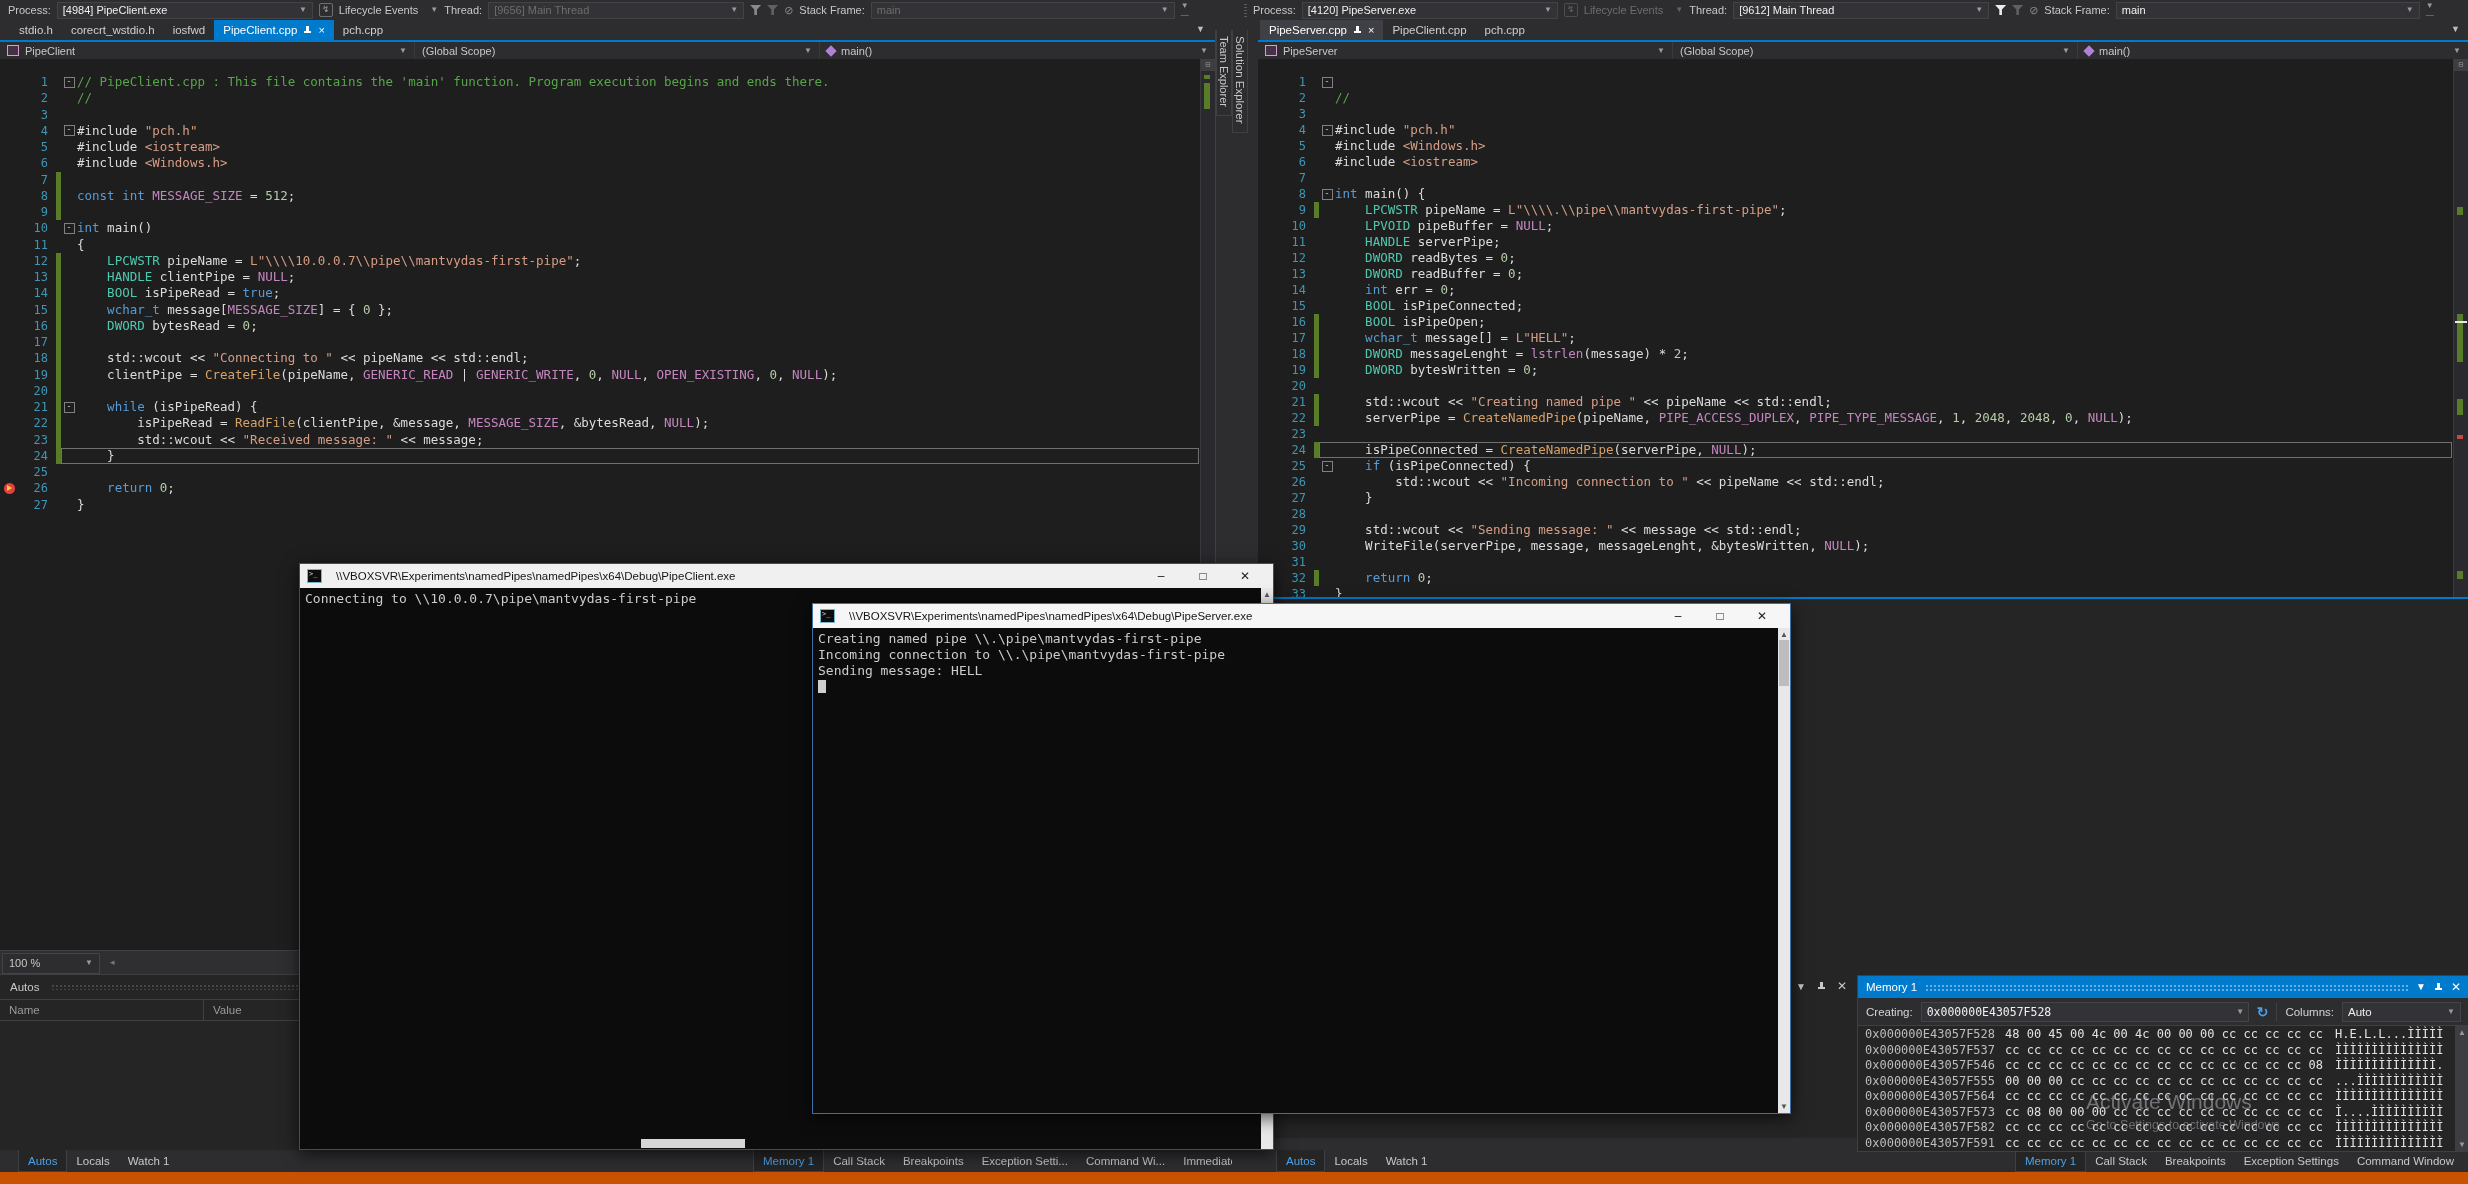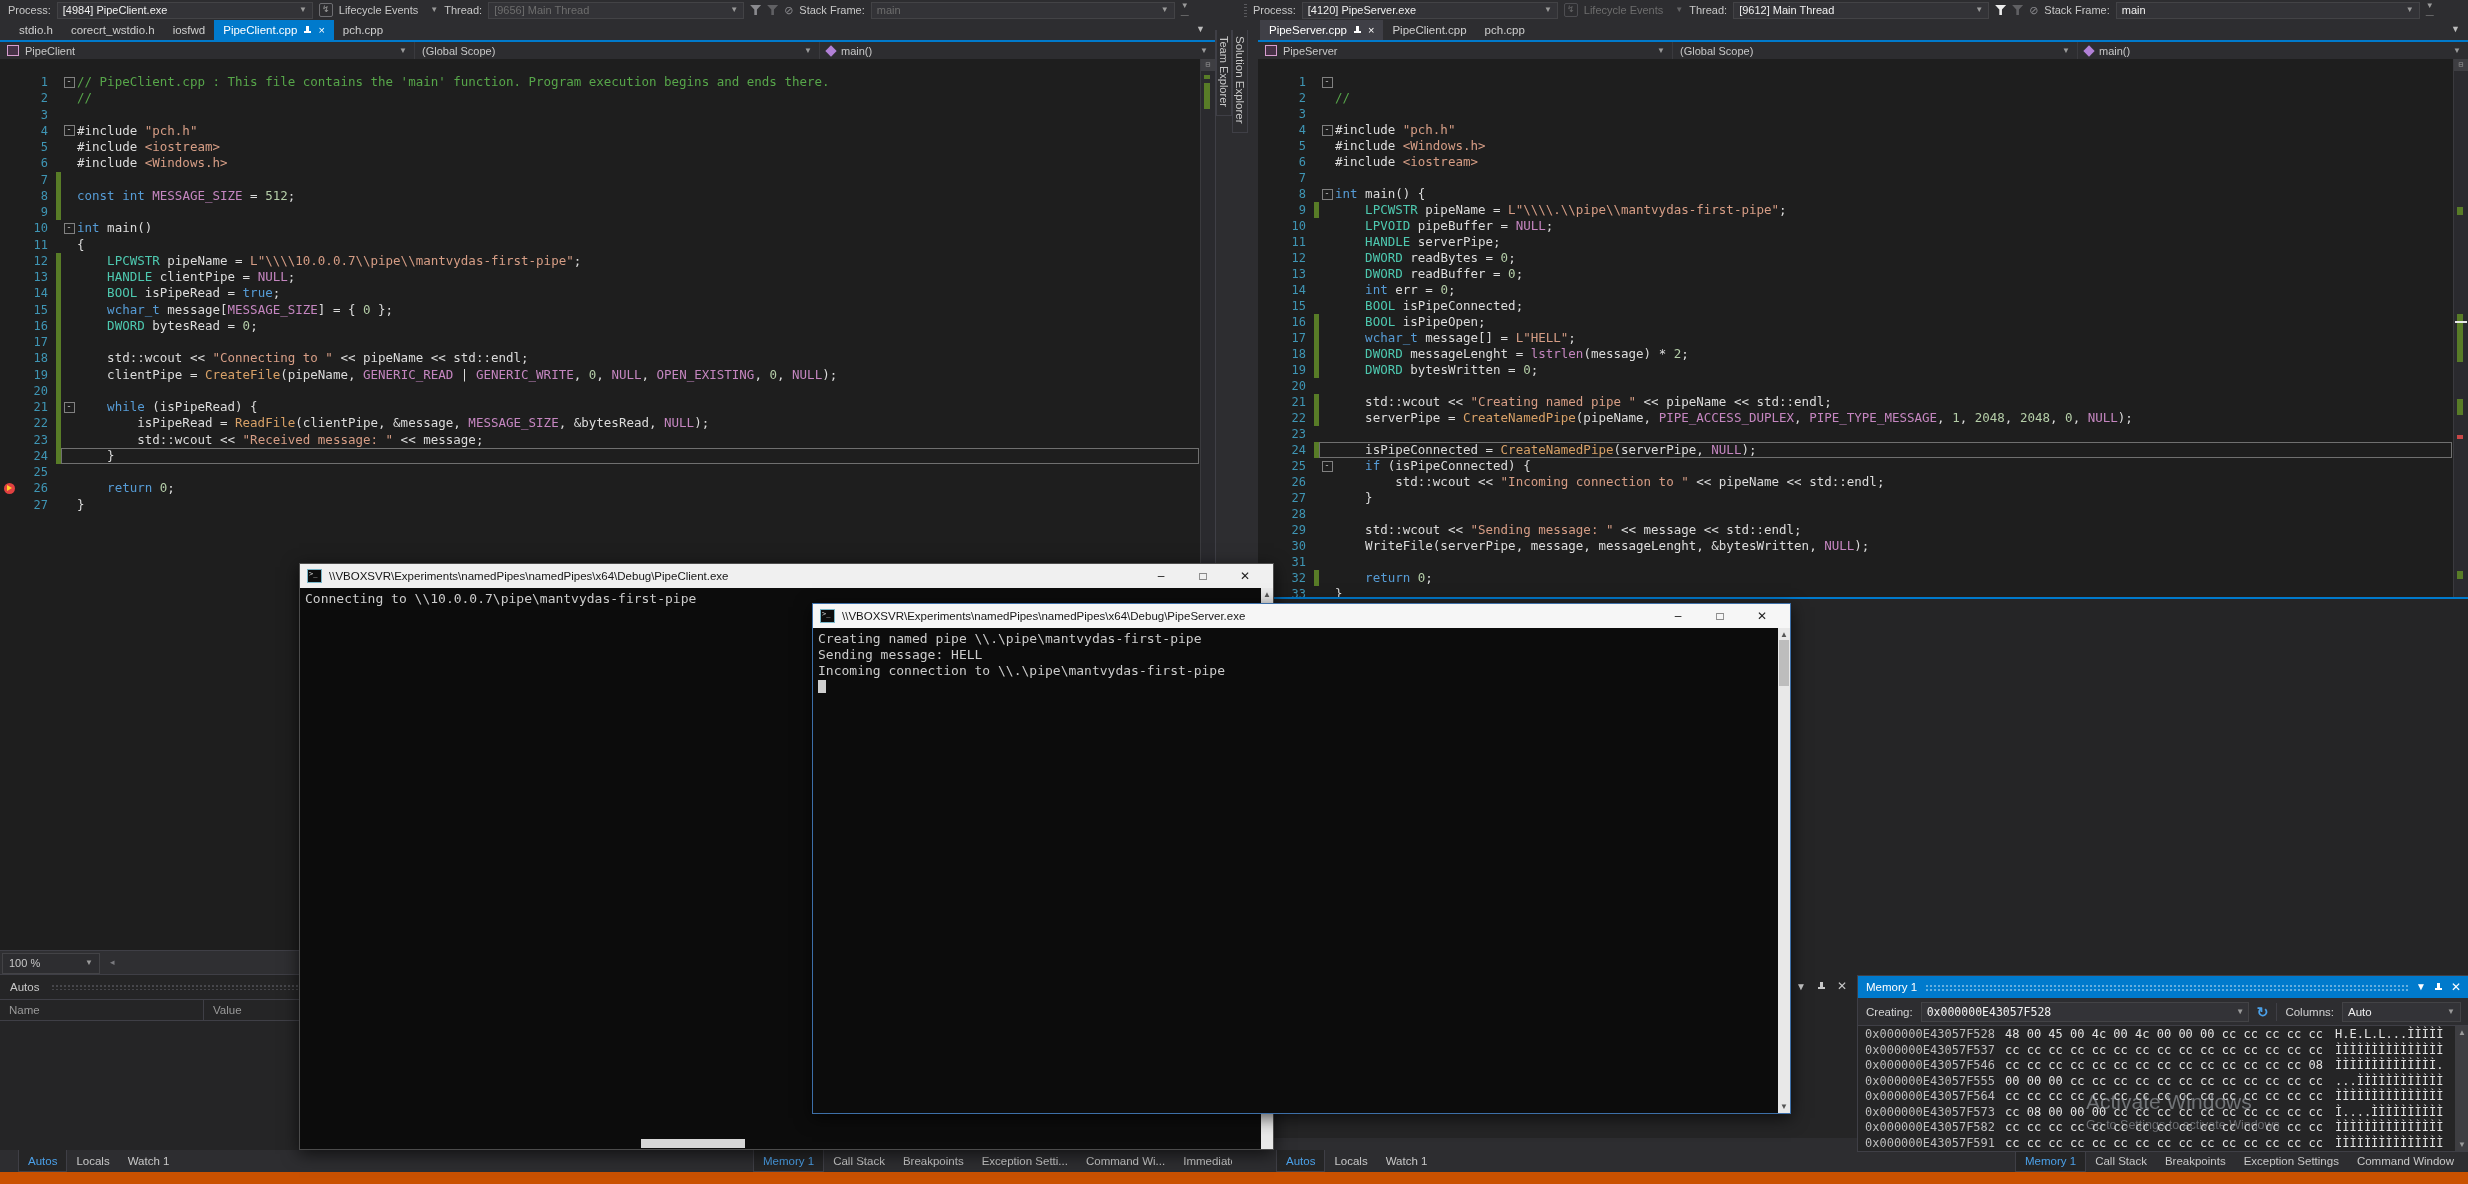--- a/index.html
+++ b/index.html
@@ -131,21 +131,21 @@
   .mem-b{width:330px;color:#e2e2e2;flex:none}
   .mem-s{color:#e2e2e2}
   .mem-vsb{position:absolute;top:50px;bottom:0;right:0;width:14px;background:#3e3e42;color:#9a9a9a;font-size:8px}
   .mem-vsb .up{position:absolute;top:2px;left:3px}
   .mem-vsb .dn{position:absolute;bottom:2px;left:3px}
 
   
   .console{position:absolute;background:#0c0c0c;box-shadow:0 4px 16px rgba(0,0,0,.65)}
   #console-client{left:299px;top:563px;width:973px;height:585px;border:1px solid #4c4c4c;z-index:30}
   #console-server{left:812px;top:603px;width:977px;height:509px;border:1px solid #3d6fa8;z-index:31}
-  .con-title{height:24px;background:#f0f0f0;display:flex;align-items:center;gap:7px;padding:0 7px;
+  .con-title{height:24px;background:#f0f0f0;display:flex;align-items:center;gap:14px;padding:0 7px;
              font-size:11.5px;color:#151515}
   .icon-console{width:13px;height:12px;background:#0d0d0d;border:1px solid #79b6c9;position:relative;flex:none}
   .icon-console::after{content:">_";position:absolute;left:1px;top:0px;font-size:7px;color:#ddd;
                        font-family:"DejaVu Sans Mono",monospace}
   .con-title-text{white-space:nowrap;overflow:hidden}
   .con-controls{margin-left:auto;display:flex}
   .con-btn{width:42px;text-align:center;font-size:12px;color:#222}
   .con-body{position:absolute;top:24px;left:0;right:12px;bottom:0;padding:3px 0 0 5px;
             font-family:"DejaVu Sans Mono",monospace;font-size:13px;color:#cccccc}
   .con-line{height:16px;line-height:16px;white-space:pre}
@@ -1011,22 +1011,22 @@
       <span class="icon-console"></span>
       <span class="con-title-text">\\VBOXSVR\Experiments\namedPipes\namedPipes\x64\Debug\PipeServer.exe</span>
       <span class="con-controls">
         <span class="con-btn">–</span>
         <span class="con-btn">□</span>
         <span class="con-btn">✕</span>
       </span>
     </div>
     <div class="con-body">
         <div class="con-line">Creating named pipe \\.\pipe\mantvydas-first-pipe</div>
+        <div class="con-line">Incoming connection to \\.\pipe\mantvydas-first-pipe</div>
         <div class="con-line">Sending message: HELL</div>
-        <div class="con-line">Incoming connection to \\.\pipe\mantvydas-first-pipe</div>
       </div>
     <div class="con-cursor"></div>
     <div class="con-vsb">
       <span class="up">▲</span>
       <span class="thumb"></span>
       <span class="dn">▼</span>
     </div>
   </div>
 
   <div class="watermark">

